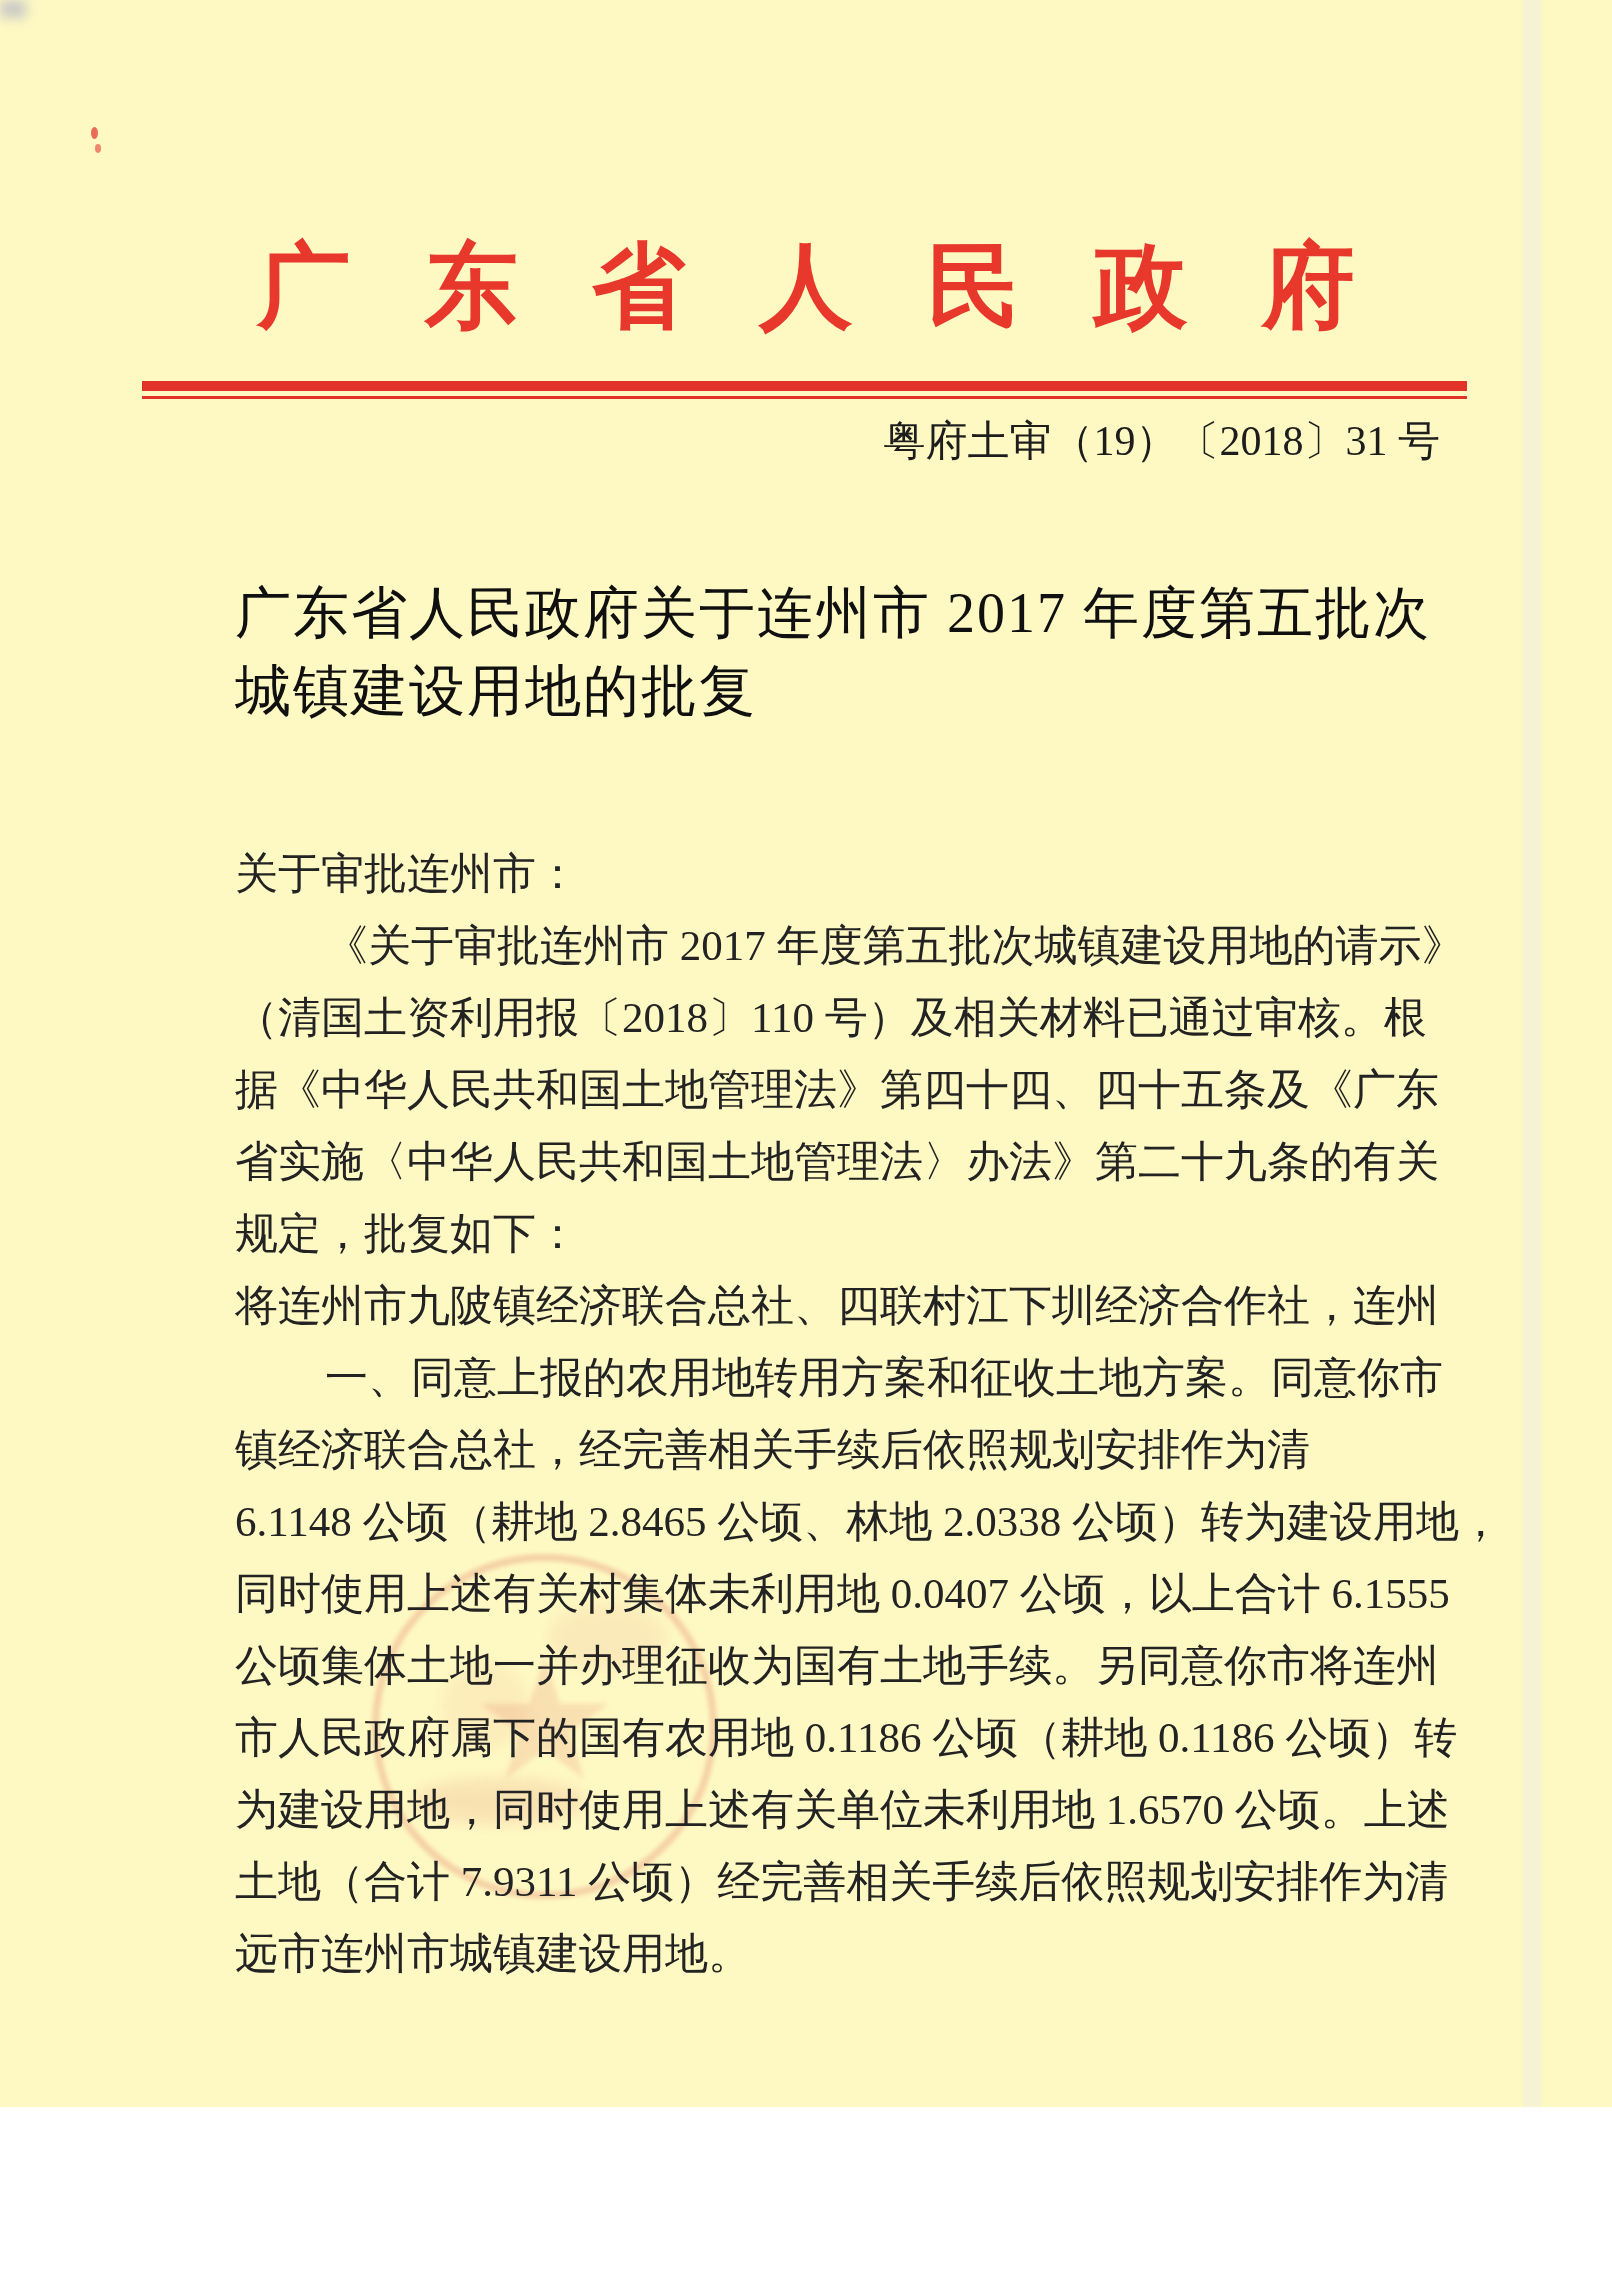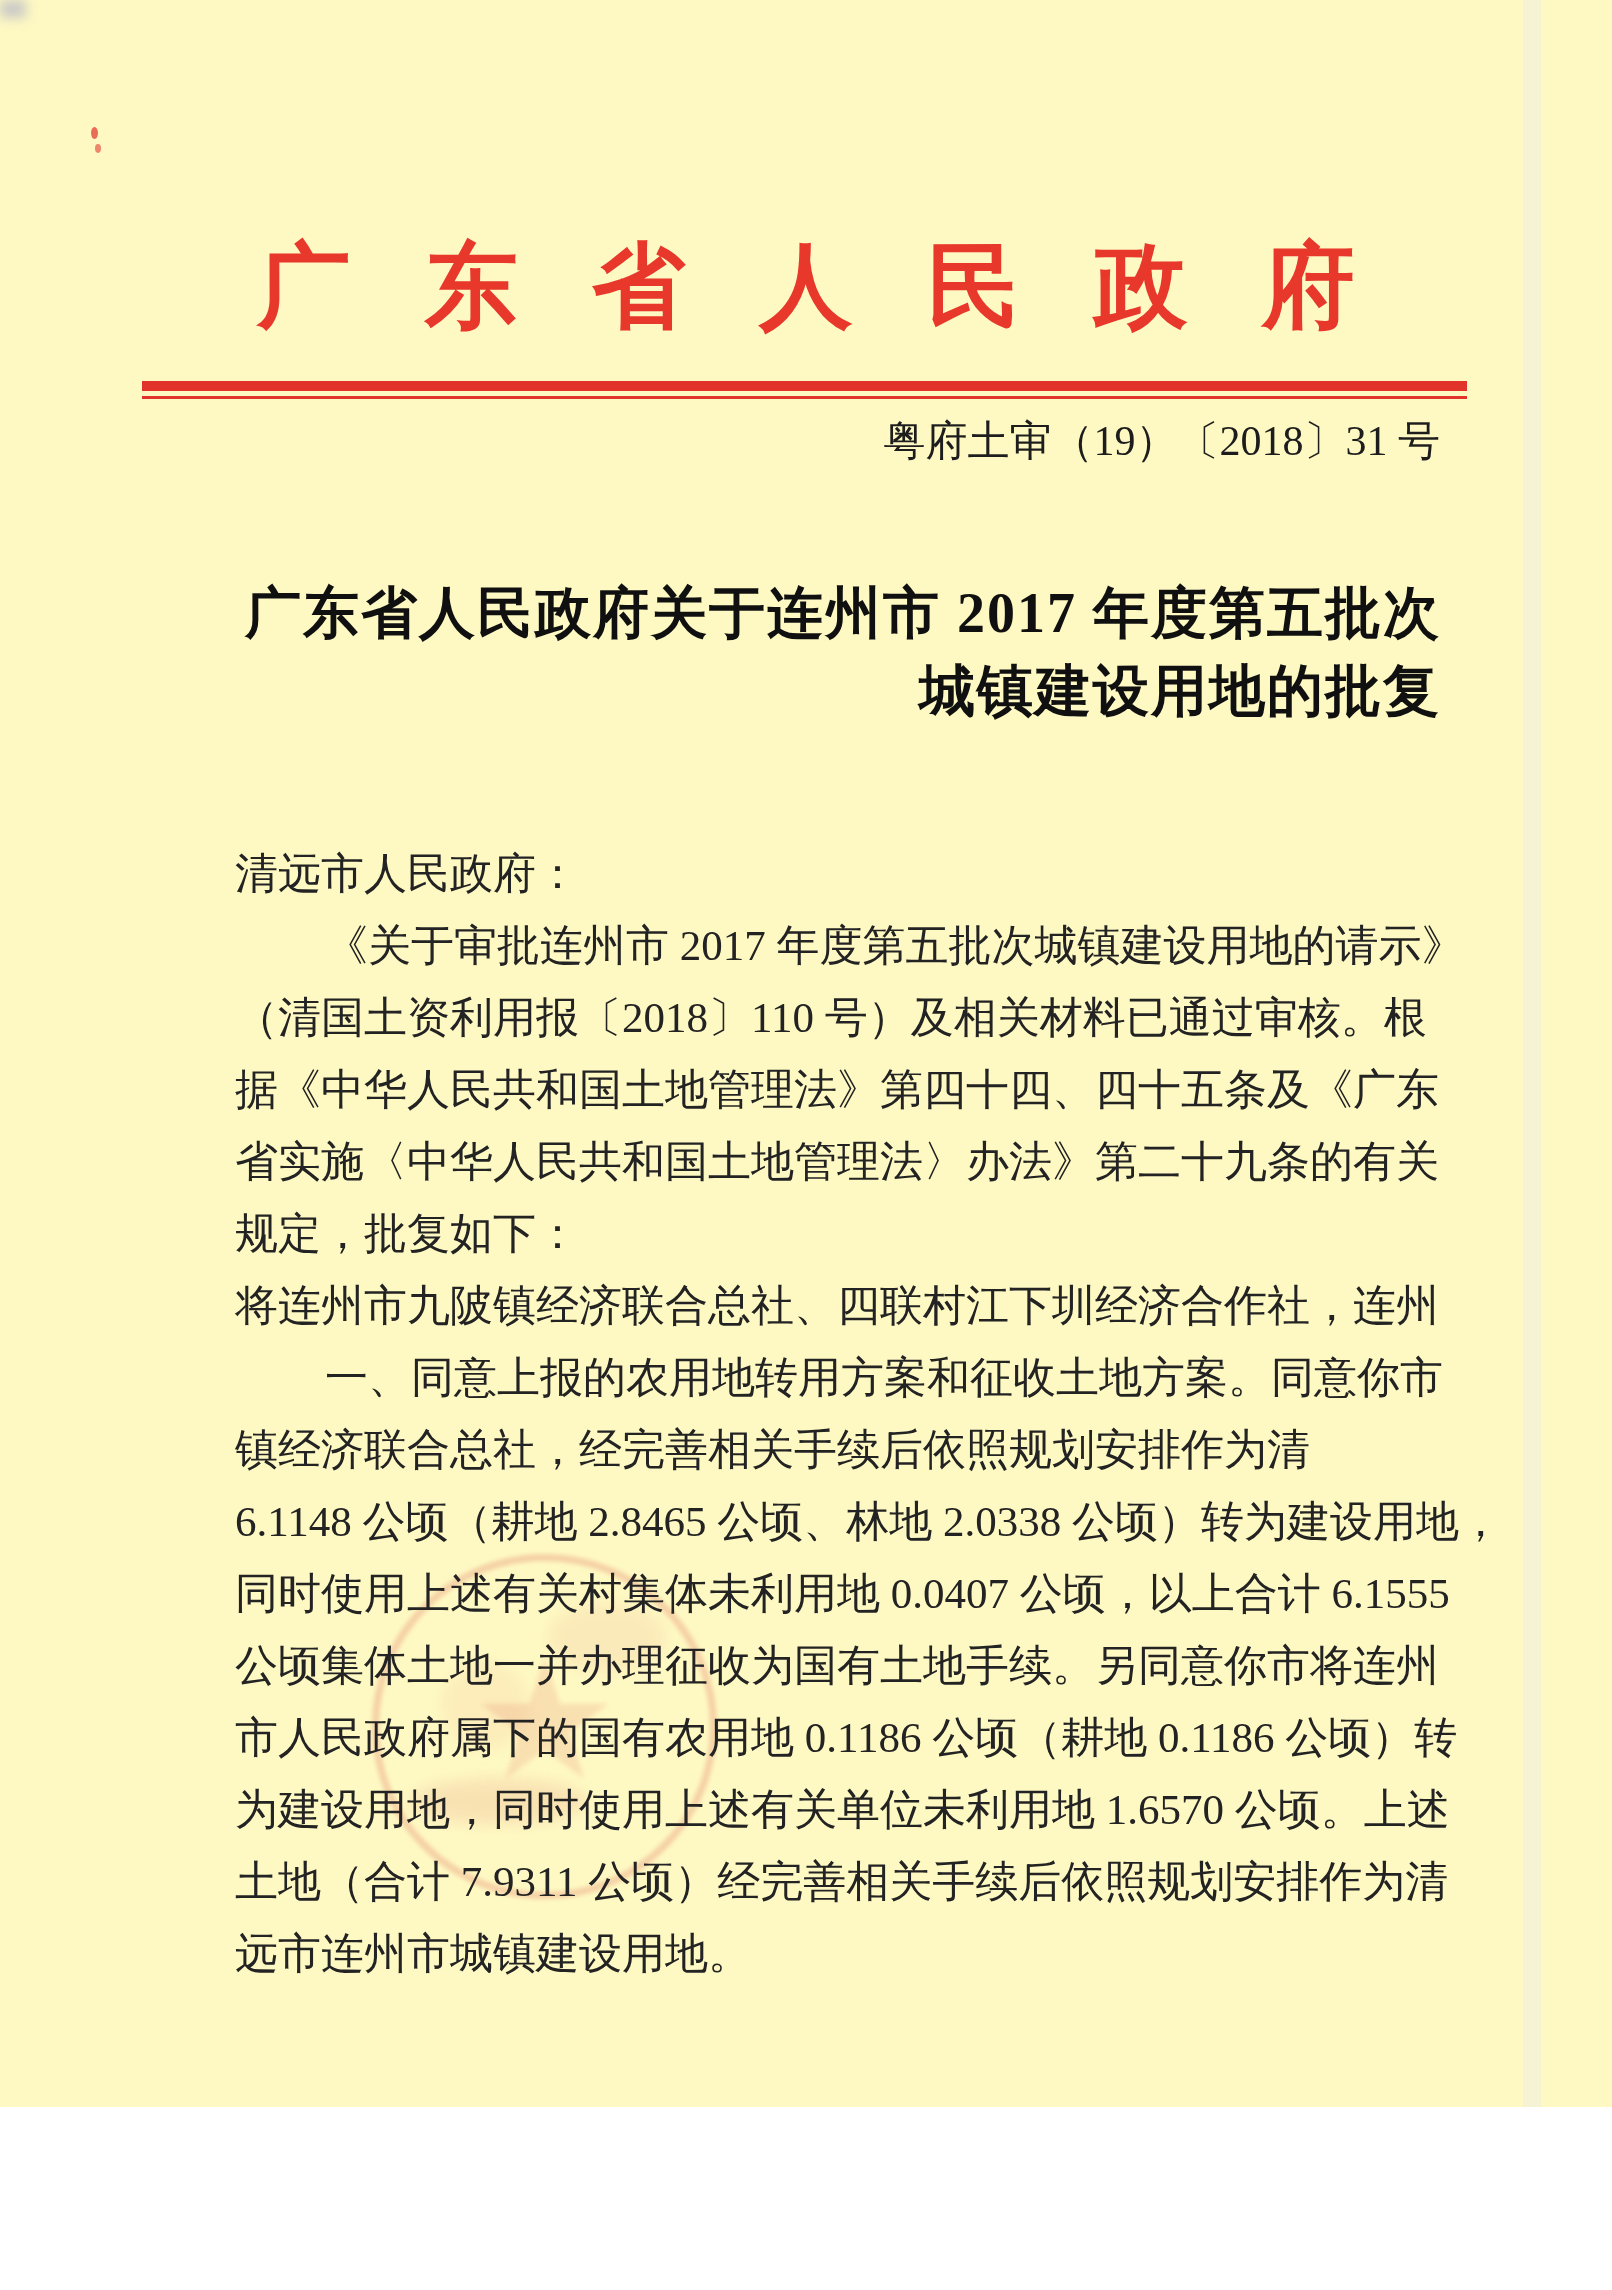--- a/index.html
+++ b/index.html
@@ -45,23 +45,23 @@
     line-height: 51px;
     color: #1d1d1d;
     white-space: nowrap;
   }
 
   
   .doc-title {
     position: absolute;
     top: 574px; left: 235px;
     width: 1206px;
-    text-align: right;
+    text-align: left;
     font-size: 56px;
-    font-weight: 700;
+    font-weight: 400;
     color: #101010;
     line-height: 78px;
     letter-spacing: 2px;
     z-index: 2;
   }
 
   
   .body-text {
     position: absolute;
     top: 838px; left: 235px;
@@ -152,21 +152,21 @@
 
   <div class="seal">
     <div class="seal-ring"></div>
     <div class="seal-star">★</div>
     <div class="seal-blot b1"></div>
     <div class="seal-blot b2"></div>
     <div class="seal-blot b3"></div>
   </div>
 
   <div class="body-text">
-    <div class="bl">清远市人民政府：</div>
+    <div class="bl">关于审批连州市：</div>
     <div class="bl indent">《关于审批连州市 2017 年度第五批次城镇建设用地的请示》</div>
     <div class="bl">（清国土资利用报〔2018〕110 号）及相关材料已通过审核。根</div>
     <div class="bl">据《中华人民共和国土地管理法》第四十四、四十五条及《广东</div>
     <div class="bl">省实施〈中华人民共和国土地管理法〉办法》第二十九条的有关</div>
     <div class="bl">规定，批复如下：</div>
     <div class="bl">将连州市九陂镇经济联合总社、四联村江下圳经济合作社，连州</div>
     <div class="bl indent">一、同意上报的农用地转用方案和征收土地方案。同意你市</div>
     <div class="bl">镇经济联合总社，经完善相关手续后依照规划安排作为清</div>
     <div class="bl">6.1148 公顷（耕地 2.8465 公顷、林地 2.0338 公顷）转为建设用地，</div>
     <div class="bl">同时使用上述有关村集体未利用地 0.0407 公顷，以上合计 6.1555</div>

